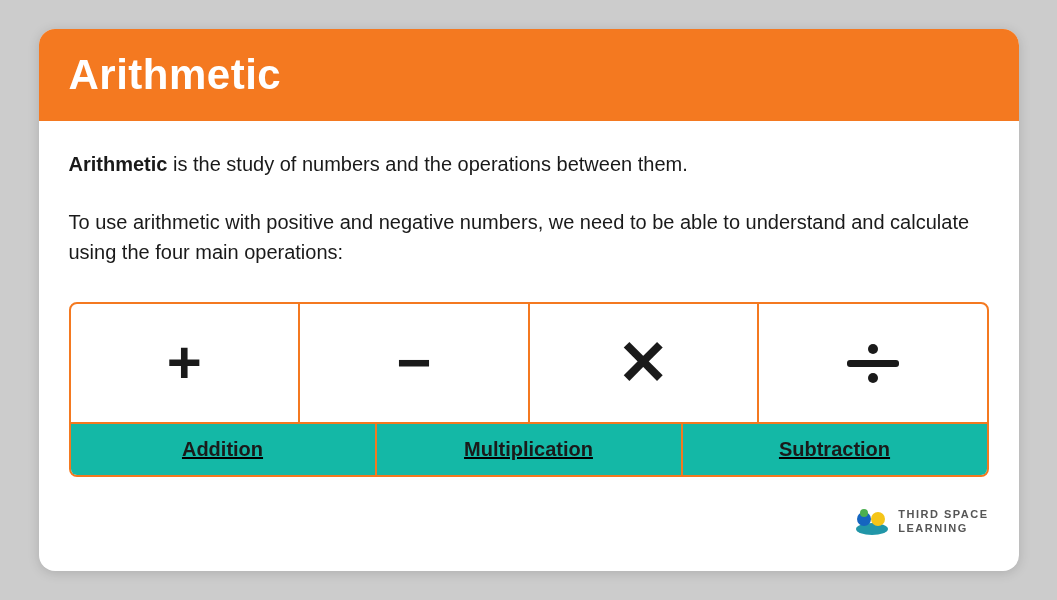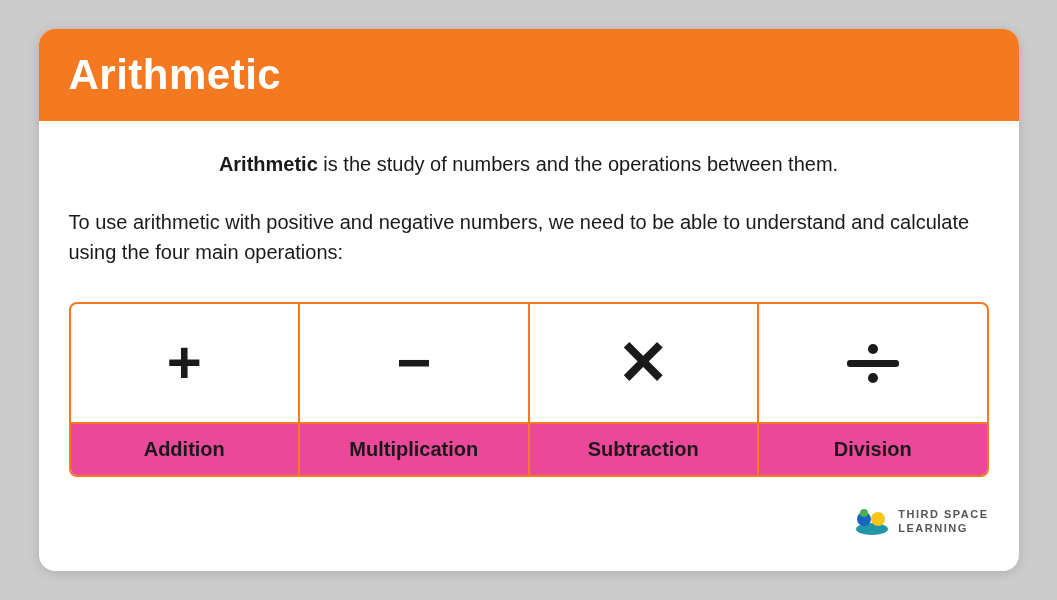--- a/index.html
+++ b/index.html
@@ -36,21 +36,20 @@
 
     .card-body {
       padding: 28px 30px 24px 30px;
     }
 
     .description-1 {
       font-size: 20px;
       color: #1a1a1a;
       margin-bottom: 28px;
       line-height: 1.5;
-      text-align: center;
     }
 
     .description-1 strong {
       font-weight: bold;
     }
 
     .description-2 {
       font-size: 20px;
       color: #1a1a1a;
       margin-bottom: 35px;
@@ -85,21 +84,22 @@
 
     .ops-symbol {
       font-size: 60px;
       font-weight: 900;
       color: #1a1a1a;
       line-height: 1;
     }
 
     .ops-labels-row {
       display: flex;
-      background: #ec4899;
+      background: #14b8a6;
+      text-decoration: underline;
     }
 
     .ops-label-cell {
       flex: 1;
       display: flex;
       align-items: center;
       justify-content: center;
       padding: 14px 8px;
       border-right: 2px solid #f47920;
       font-size: 20px;
@@ -203,23 +203,20 @@
       </div>
       <div class="ops-labels-row">
         <div class="ops-label-cell">
           <span>Addition</span>
         </div>
         <div class="ops-label-cell">
           <span>Multiplication</span>
         </div>
         <div class="ops-label-cell">
           <span>Subtraction</span>
-        </div>
-        <div class="ops-label-cell">
-          <span>Division</span>
         </div>
       </div>
     </div>
 
     <div class="logo-row">
       <svg class="logo-icon" viewBox="0 0 44 44" xmlns="http://www.w3.org/2000/svg">
 
         <ellipse cx="22" cy="30" rx="16" ry="6" fill="#2196a8"></ellipse>
 
         <circle cx="14" cy="20" r="7" fill="#1565c0"></circle>

